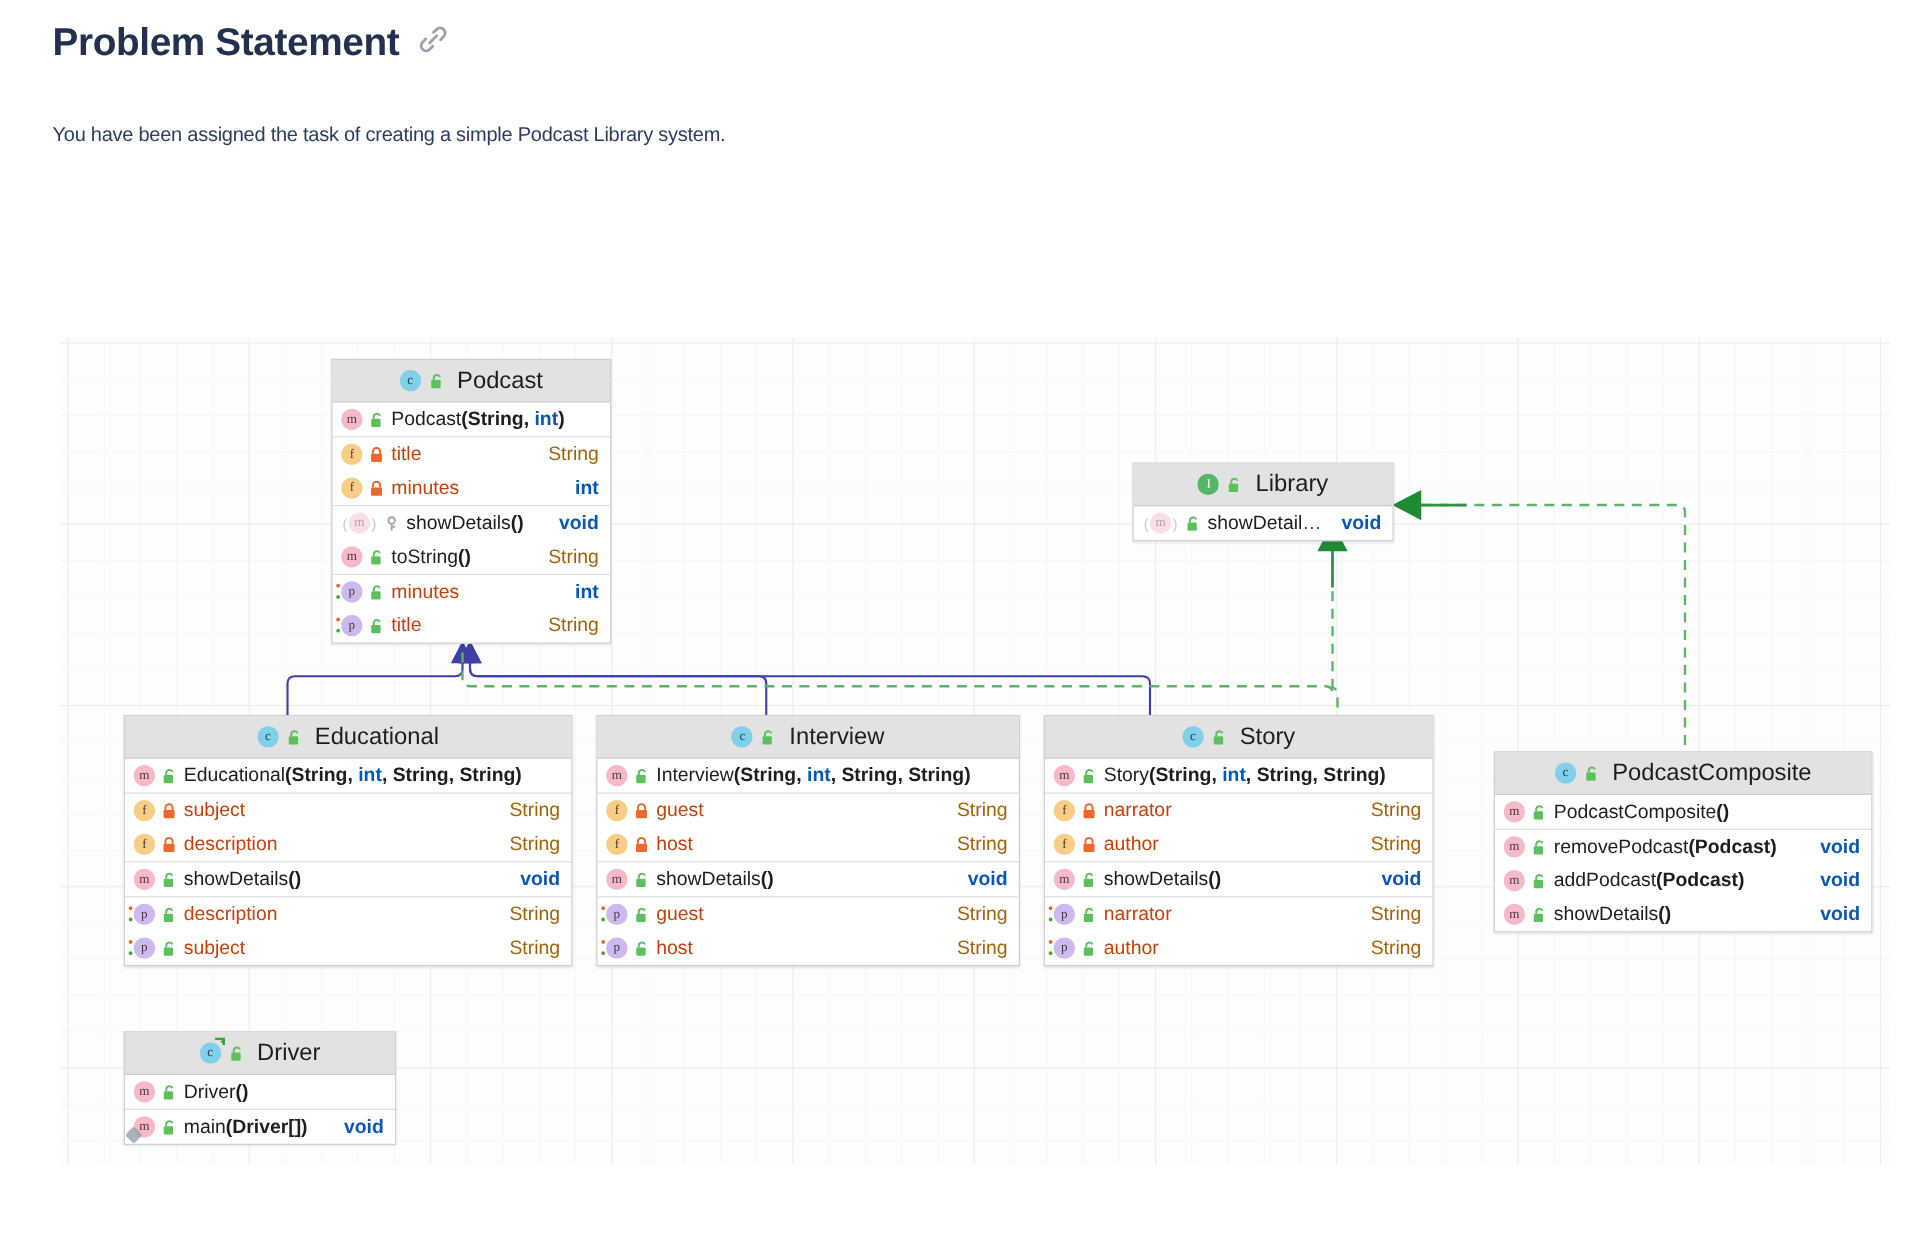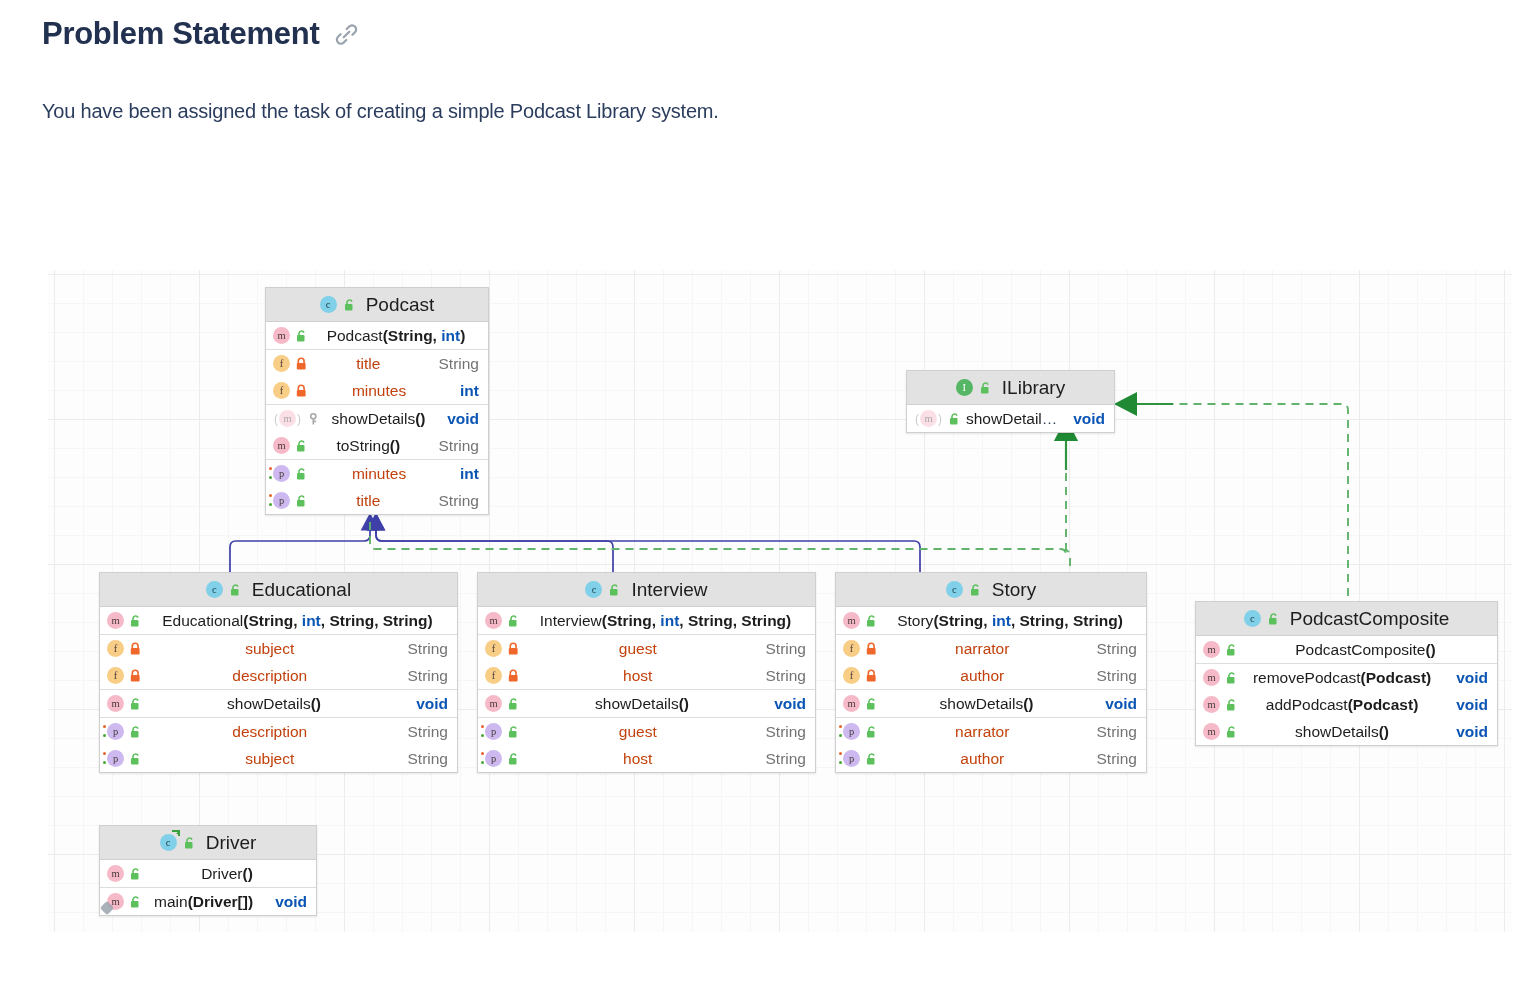--- a/index.html
+++ b/index.html
@@ -5,24 +5,24 @@
   html,body{margin:0;padding:0;}
   body{
     width:1536px;height:986px;
     background:#ffffff;
     font-family:"Liberation Sans",sans-serif;
     color:#2c3e58;
     overflow:hidden;
     position:relative;
   }
   
-  #header{position:absolute;left:42px;top:16px;display:flex;align-items:flex-end;gap:14px;}
+  #header{position:absolute;left:42px;top:16px;display:flex;align-items:center;gap:14px;}
   #page-title{font-size:31px;font-weight:bold;color:#22314f;letter-spacing:-0.3px;}
   #anchor-link-icon{display:block;}
-  #intro-text{position:absolute;left:42px;top:100px;font-size:20px;color:#2b3d5e;letter-spacing:-0.2px;}
+  #intro-text{position:absolute;left:42px;top:100px;font-size:16px;color:#2b3d5e;letter-spacing:-0.2px;}
 
   
   #diagram-canvas{
     position:absolute;left:48px;top:270px;width:1464px;height:662px;
     background-color:#fdfdfd;
     background-image:
       linear-gradient(to right,#ececec 1px,transparent 1px),
       linear-gradient(to bottom,#ececec 1px,transparent 1px),
       linear-gradient(to right,#f6f6f6 1px,transparent 1px),
       linear-gradient(to bottom,#f6f6f6 1px,transparent 1px);
@@ -47,24 +47,24 @@
     display:flex;align-items:center;justify-content:center;gap:6px;
     padding:0 10px;
   }
   .uml-title{font-size:19px;color:#1d1d1f;white-space:nowrap;margin-left:4px;}
   .uml-section{border-bottom:1px solid #dddddd;}
   .uml-section:last-child{border-bottom:none;}
   .uml-row{
     height:27px;display:flex;align-items:center;padding:0 9px 0 7px;gap:5px;
     white-space:nowrap;
   }
-  .row-main{flex:1;overflow:hidden;text-overflow:ellipsis;text-align:center;}
+  .row-main{flex:1;overflow:hidden;text-overflow:ellipsis;}
   .row-type{margin-left:10px;}
   .t-void,.t-int{color:#0b55b5;font-weight:bold;}
-  .t-String{color:#737373;}
+  .t-String{color:#a16207;}
   .memb-name{color:#c2410c;}
   .memb-sig{color:#1d1d1f;}
   .memb-sig b{font-weight:bold;}
   .memb-sig .kw{color:#0b55b5;font-weight:bold;}
   .faded{opacity:.45;}
 
   
   .ico{flex:0 0 auto;display:inline-flex;align-items:center;justify-content:center;}
   .badge{width:17px;height:17px;border-radius:50%;font-size:10.5px;
          display:inline-flex;align-items:center;justify-content:center;
@@ -252,21 +252,21 @@
     <div class="uml-header">
       <span class="ico">
           <span class="badge badge-i">I</span>
         </span>
       <span class="ico">
           <svg width="13" height="14" viewBox="0 0 13 14">
             <path d="M4 6 V4.2 a2.6 2.6 0 0 1 5.0 -0.6" fill="none" stroke="#5cc15c" stroke-width="1.6"></path>
             <rect x="2" y="6" width="7.5" height="6.5" rx="1" fill="#5cc15c"></rect>
           </svg>
         </span>
-      <span class="uml-title">ILibrary</span>
+      <span class="uml-title">Library</span>
     </div>
     <div class="uml-body">
         <div class="uml-section">
           <div class="uml-row">
             <span class="ico faded">
               <span class="paren">(</span>
               <span class="badge badge-m">m</span>
               <span class="paren">)</span>
             </span>
             <span class="ico">

